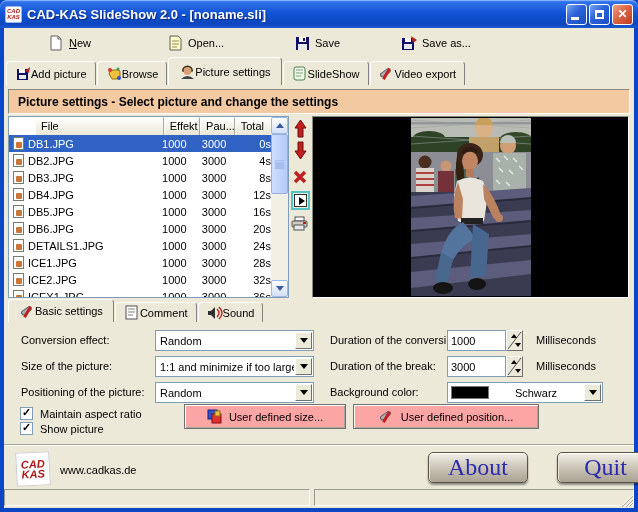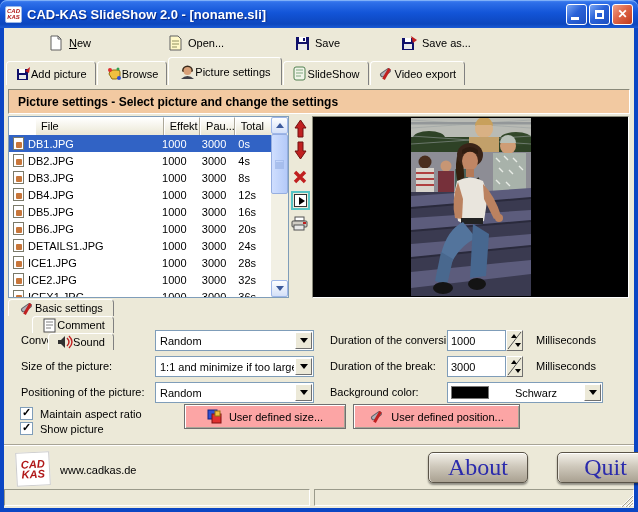--- a/index.html
+++ b/index.html
@@ -27,42 +27,42 @@
   .tb-btn{position:absolute;top:33px;height:20px;display:flex;align-items:center;gap:5px;padding:0 4px;cursor:default;}
   .tb-new .lbl{display:block;}
   .tb-new .lbl::first-letter{text-decoration:underline;}
   .icon16{width:16px;height:16px;display:inline-flex;align-items:center;justify-content:center;}
   
   .tabrow{position:absolute;left:6px;top:57px;height:28px;display:flex;align-items:flex-end;z-index:2;}
   .tab{display:flex;align-items:center;padding:0 8px;height:24px;background:#ECE9D8;
     border:1px solid #808080;border-bottom:none;border-top-color:#FFFFFF;border-left-color:#FFFFFF;
     border-radius:4px 4px 0 0;margin-right:1px;position:relative;cursor:default;}
   .tab.active{height:28px;z-index:3;padding:0 10px;}
-  .subtabrow{position:absolute;left:8px;top:299px;height:23px;display:flex;align-items:flex-end;z-index:2;flex-direction:column;}
+  .subtabrow{position:absolute;left:8px;top:299px;height:23px;display:flex;align-items:flex-end;z-index:2;}
   .subtabrow .tab{height:20px;}
   .subtabrow .tab.active{height:23px;}
   
   .banner{position:absolute;left:8px;top:89px;width:622px;height:25px;background:#F2C9A1;
     border:1px solid;border-color:#8A8A7A #FFFFFF #FFFFFF #8A8A7A;
     display:flex;align-items:center;padding-left:9px;font-weight:bold;font-size:12px;}
   
   .listview{position:absolute;left:8px;top:116px;width:281px;height:182px;background:#fff;
     border:1px solid #7F9DB9;overflow:hidden;}
   .lv-head{position:absolute;left:0;top:0;right:17px;height:28px;display:flex;margin-left:26px;}
   .lv-col{border:1px solid;border-color:#FFFFFF #ACA899 #ACA899 #FFFFFF;
     background:linear-gradient(#FFFFFF,#ECE9D8 60%,#E3E0CF);padding:2px 5px;white-space:nowrap;overflow:hidden;}
   .w-file{width:146px;}.w-eff{width:40px;}.w-pau{width:38px;}.w-tot{width:40px;border-right:none;}
   .lv-body{position:absolute;left:0;top:18px;right:17px;bottom:0;background:#fff;overflow:hidden;}
   .lv-row{display:flex;height:17px;align-items:center;cursor:default;}
   .lv-row.sel{background:#3163C5;color:#fff;}
   .cell{white-space:nowrap;overflow:hidden;}
   .c-file{width:146px;display:flex;align-items:center;gap:4px;padding-left:4px;}
   .c-eff{width:40px;text-align:right;padding-right:7px;}
   .c-pau{width:38px;text-align:right;padding-right:5px;}
-  .c-tot{width:40px;padding-left:7px;}
+  .c-tot{width:40px;padding-left:7px;text-align:right;}
   .fico{width:11px;height:13px;background:#fff;border:1px solid #7A7A6A;position:relative;flex:none;}
   .fico::after{content:"";position:absolute;left:2px;top:4px;width:6px;height:6px;background:#C8763A;border-radius:1px;}
   
   .sb{position:absolute;right:0;top:0;bottom:0;width:17px;background:#F2F0E4;}
   .sb-btn{position:absolute;left:0;width:17px;height:17px;background:linear-gradient(#FDFEFF,#D4E0F8);
     border:1px solid #9EB6E8;border-radius:2px;display:flex;align-items:center;justify-content:center;}
   .sb-up{top:0;}.sb-dn{bottom:0;}
   .tri-up{width:0;height:0;border-left:4px solid transparent;border-right:4px solid transparent;border-bottom:5px solid #3C5A9C;}
   .tri-dn{width:0;height:0;border-left:4px solid transparent;border-right:4px solid transparent;border-top:5px solid #3C5A9C;}
   .sb-thumb{position:absolute;left:0;top:17px;width:17px;height:60px;
@@ -521,21 +521,21 @@
   <div class="pushbtn" style="left:184px;top:404px;width:162px">
     <span class="icon16">
       <svg width="15" height="15">
           <rect x="1" y="1" width="9" height="9" fill="#3050D0" stroke="#102080"></rect>
           <rect x="5" y="5" width="9" height="9" fill="#E03030" stroke="#801010"></rect>
           <rect x="8" y="2" width="5" height="5" fill="#F0C040" stroke="#907010"></rect>
         </svg>
     </span>
     <span>User defined size...</span>
   </div>
-  <div class="pushbtn" style="left:353px;top:404px;width:167px">
+  <div class="pushbtn" style="left:353px;top:404px;width:186px">
     <span class="icon16">
       <svg width="15" height="15">
           <rect x="1" y="5" width="11" height="4" rx="2" fill="#B0B0B8" stroke="#606068" transform="rotate(-35 6 7)"></rect>
           <rect x="6" y="2" width="3" height="12" fill="#C02020" transform="rotate(30 7.5 8)"></rect>
         </svg>
     </span>
     <span>User defined position...</span>
   </div>
 
   <div class="divider"></div>

